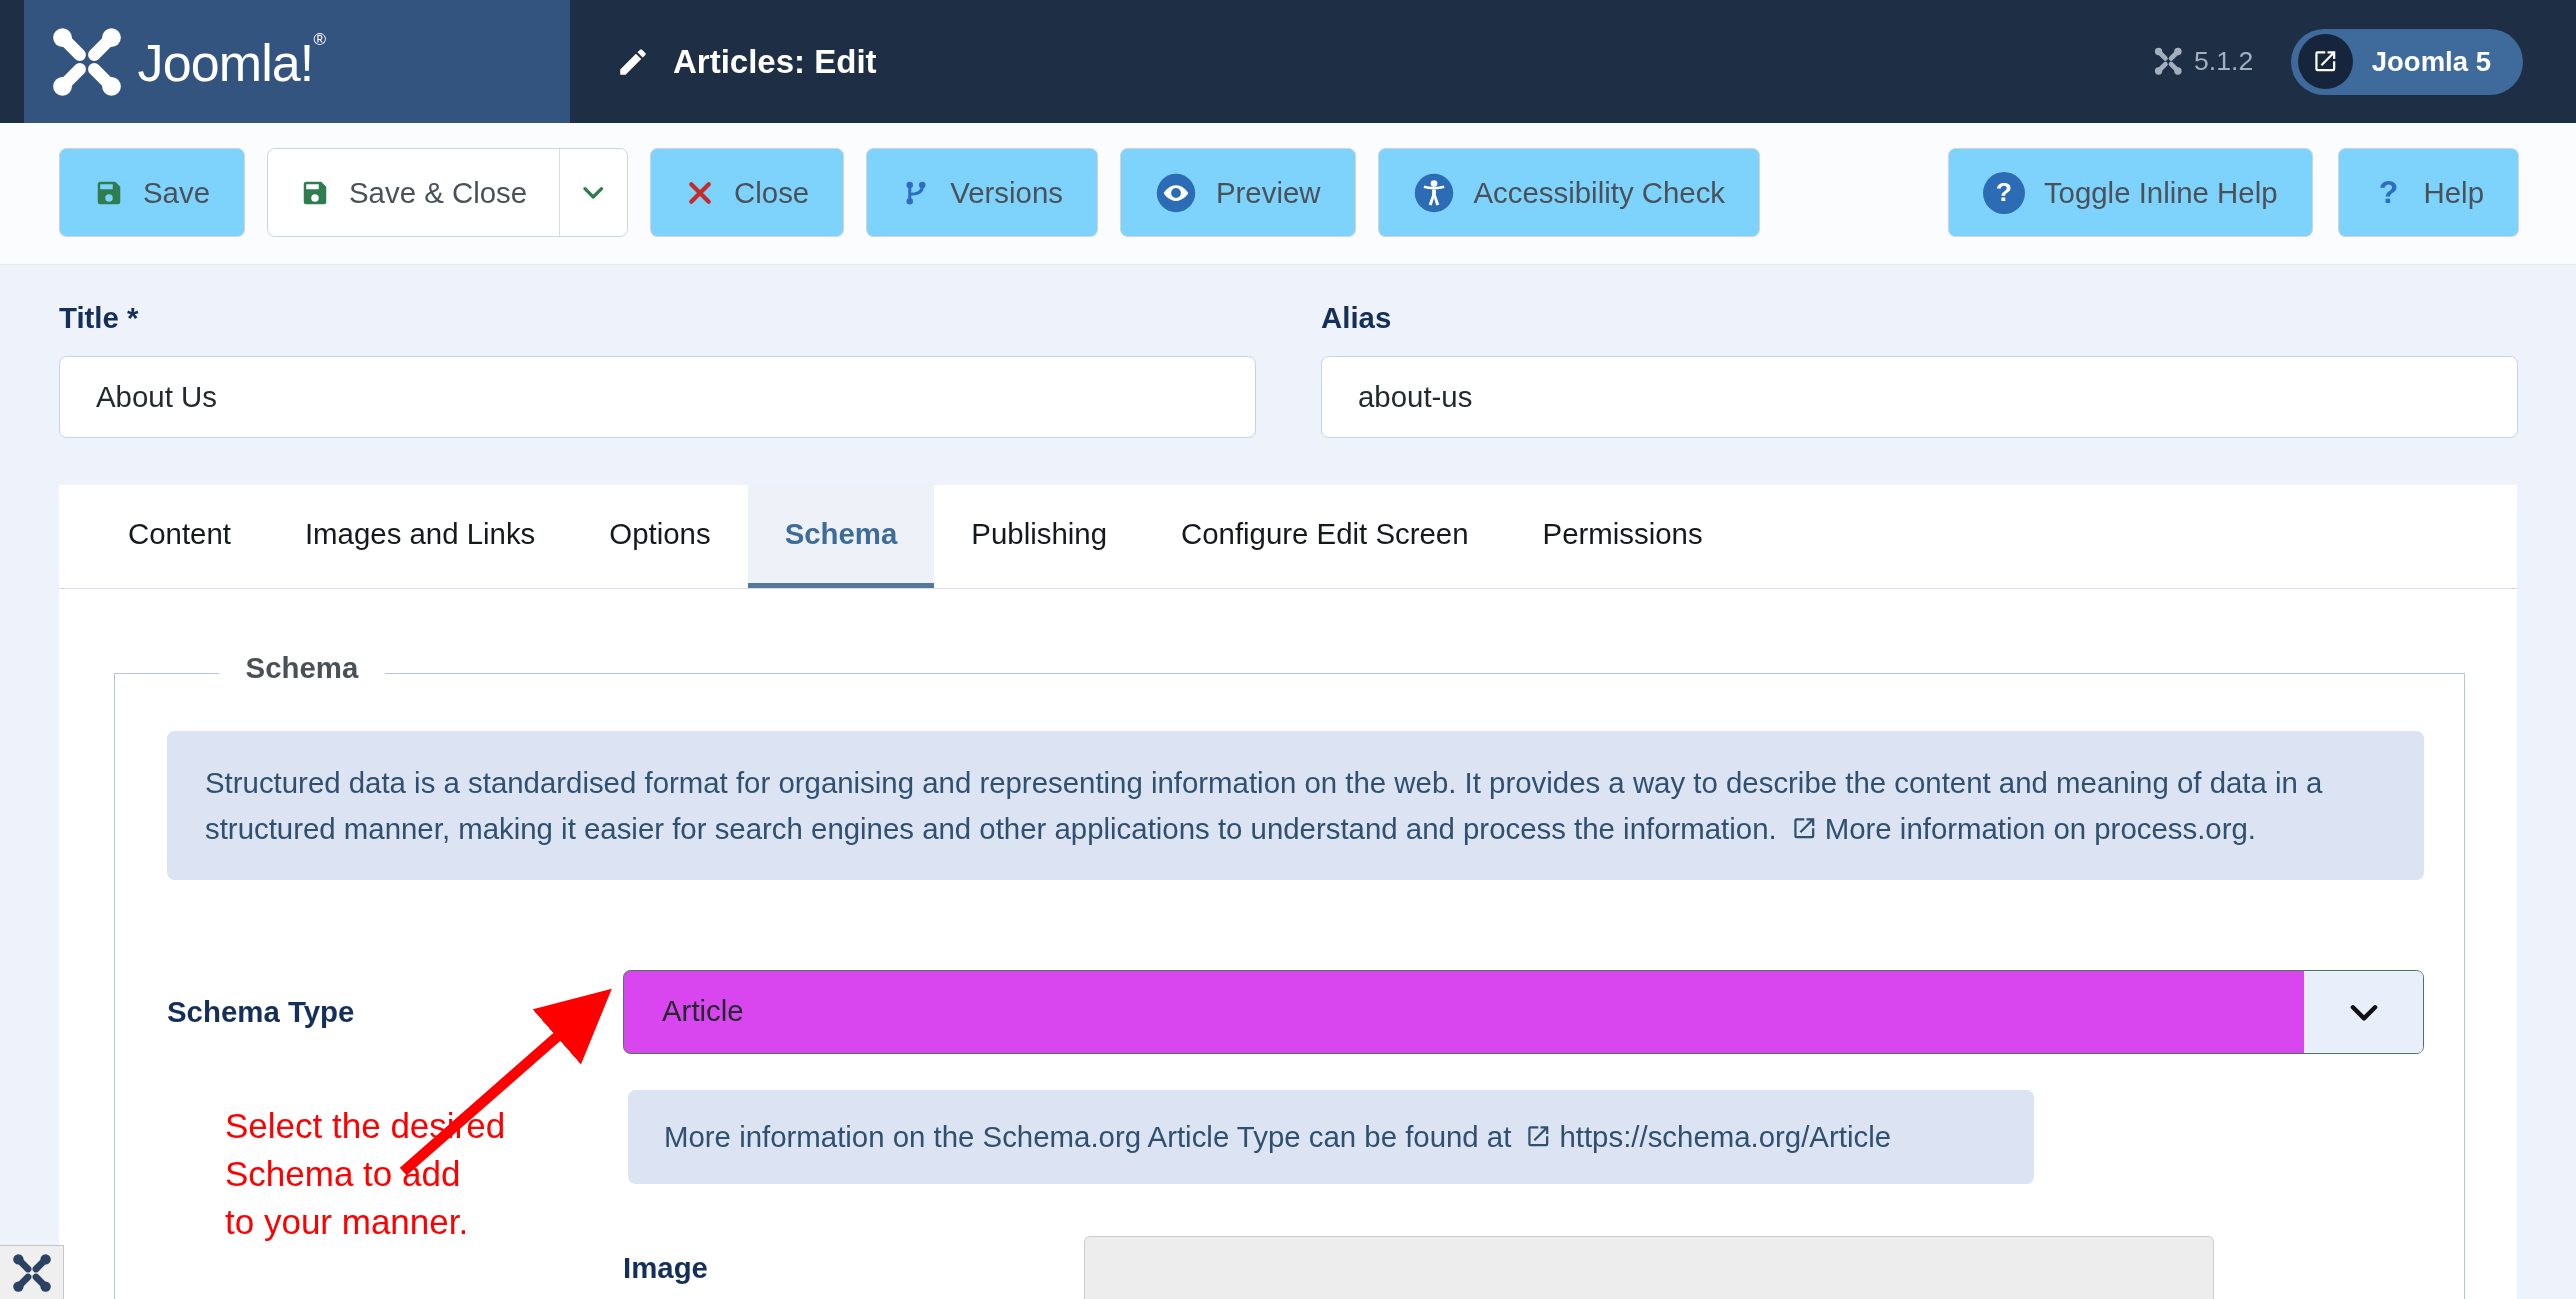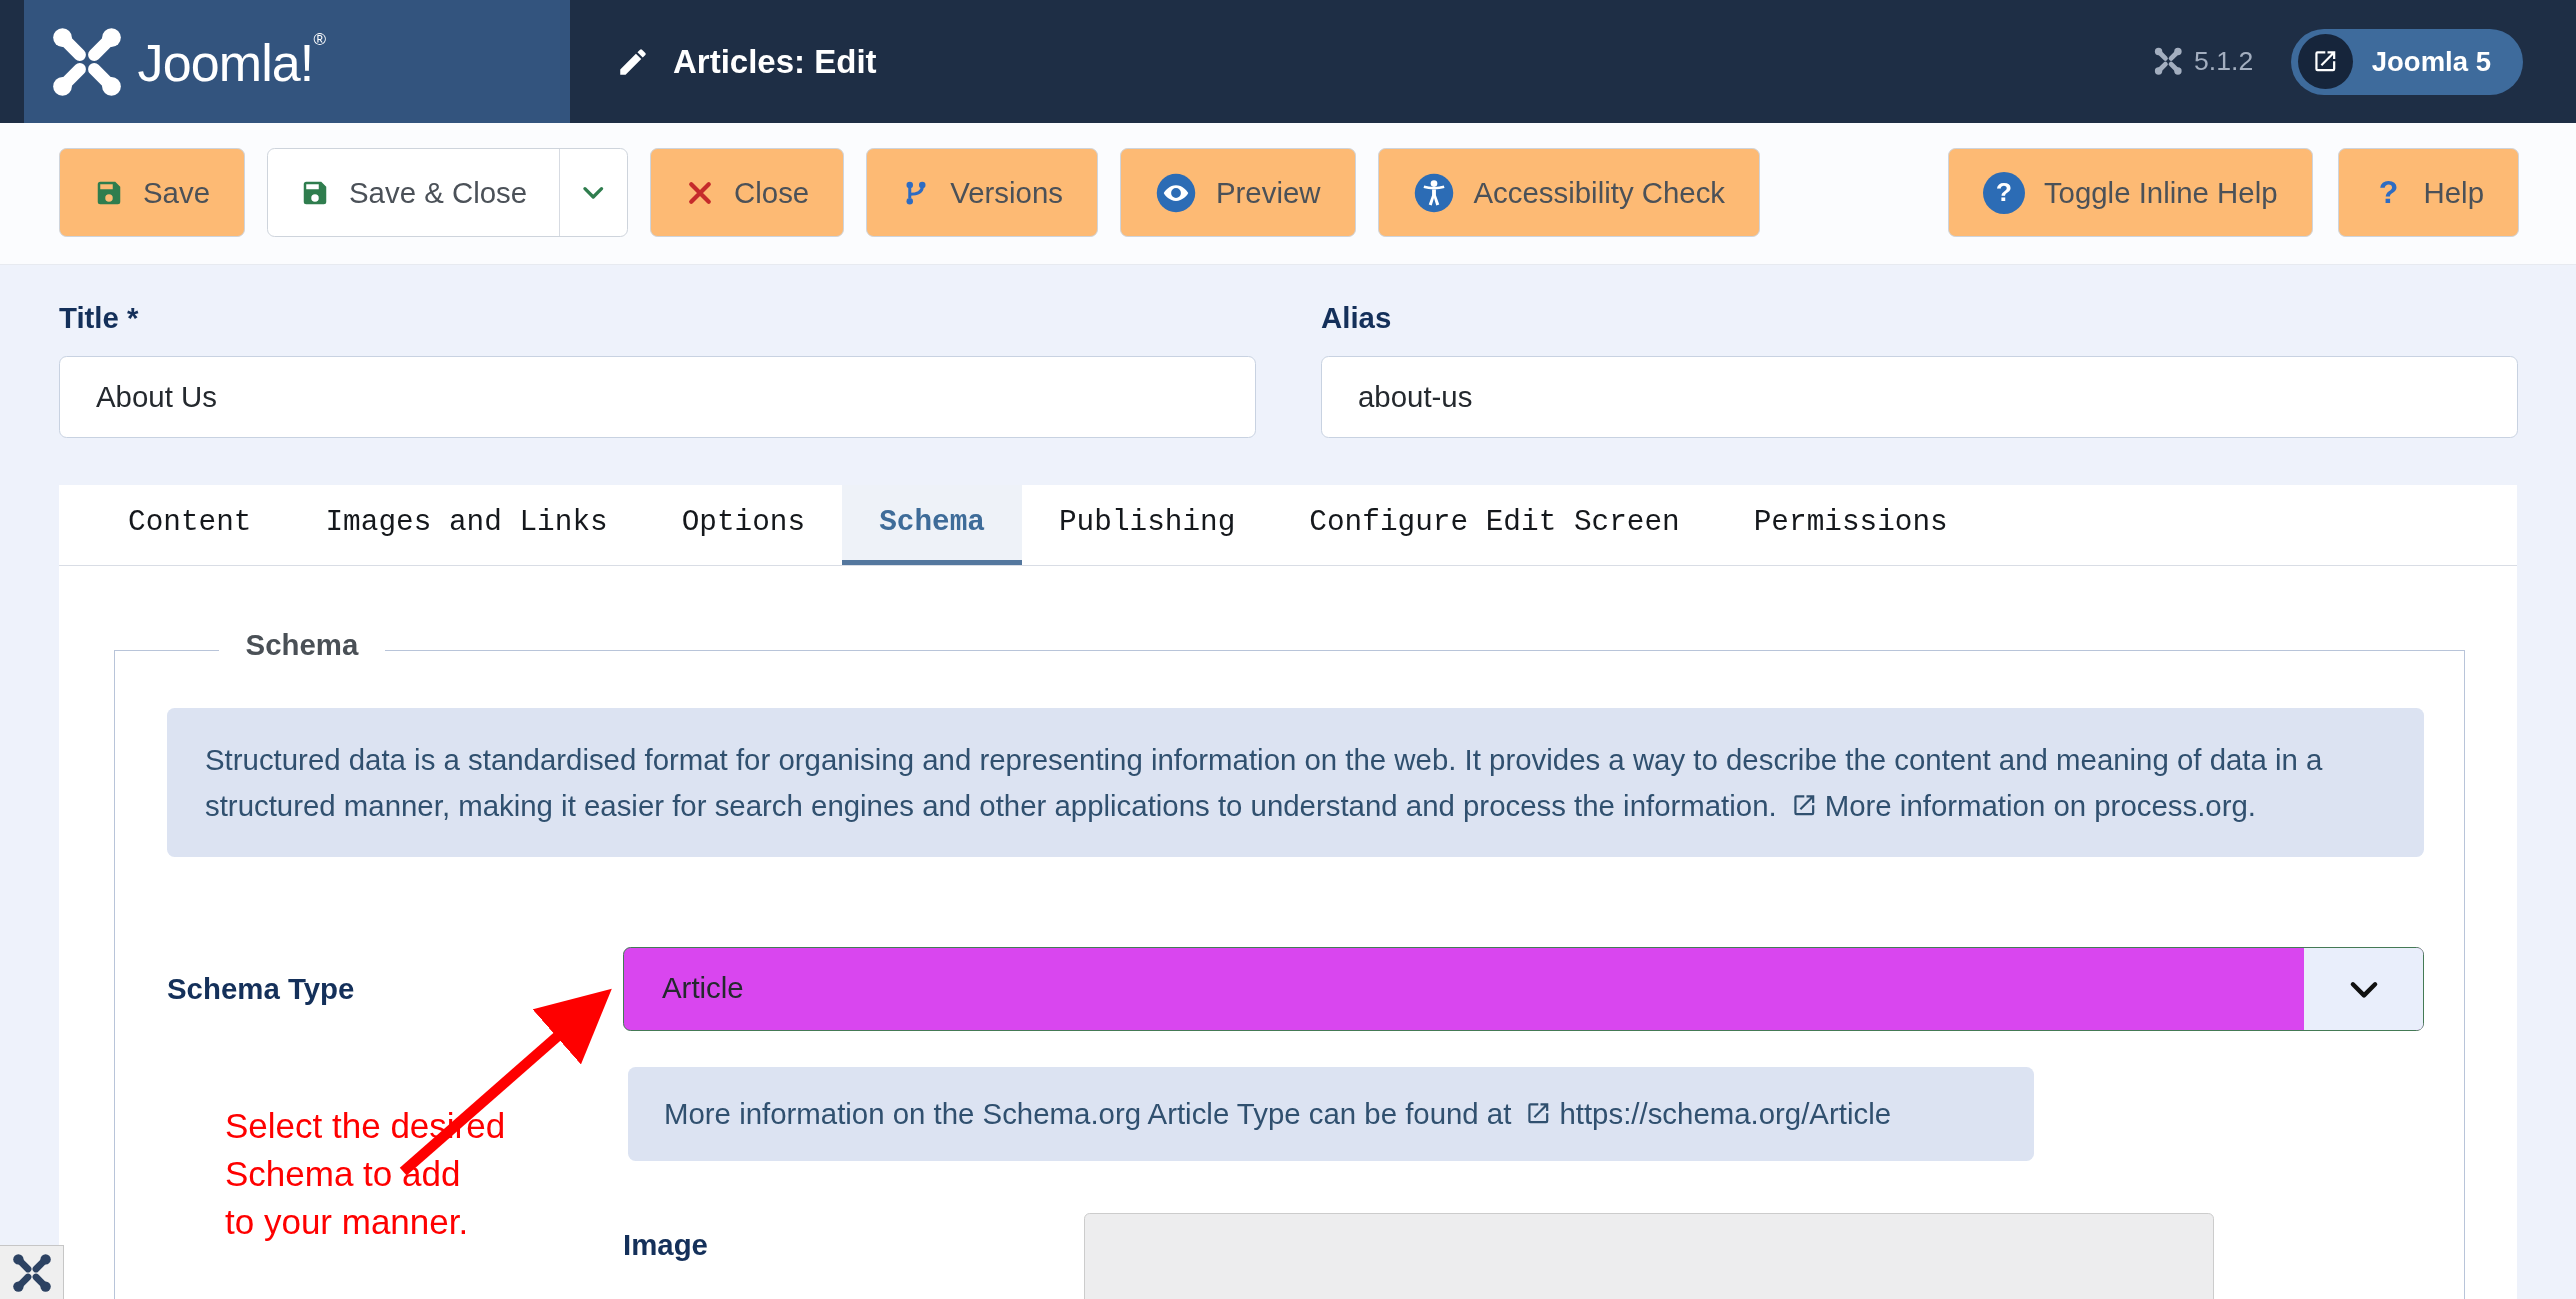--- a/index.html
+++ b/index.html
@@ -21,21 +21,21 @@
   .pencil-icon { width:34px; height:34px; color:#fff; }
   .header-right { margin-left:auto; display:flex; align-items:center; gap:38px; padding-right:53px; }
   .version { display:flex; align-items:center; gap:11.4px; color:#a3aebf; font-size:26.6px; }
   .version .mini-knot { width:28.5px; height:28.5px; color:#a3aebf; }
   .joomla5-pill { display:flex; align-items:center; gap:19px; background:#3e6b9c; border:none; border-radius:38px; height:66px; padding:0 32px 0 6.6px; cursor:pointer; }
   .pill-circle { width:55px; height:55px; border-radius:50%; background:#16253b; display:flex; align-items:center; justify-content:center; }
   .pill-circle svg { width:26.6px; height:26.6px; color:#fff; }
   .joomla5-pill .pill-label { color:#fff; font-size:27.5px; font-weight:700; }
   
   .toolbar { background:#fbfcfe; border-bottom:0.9px solid #e7eaf0; padding:25px 57px 26.6px 59px; display:flex; align-items:center; gap:22px; }
-  .tbtn { display:inline-flex; align-items:center; gap:19px; height:89px; padding:0 34px; background:#fdba74;
+  .tbtn { display:inline-flex; align-items:center; gap:19px; height:89px; padding:0 34px; background:#7dd3fc;
           border:0.9px solid #ced4dc; border-radius:7.6px; font-size:29.4px; color:#4b5158; cursor:pointer;
           font-family:"Liberation Sans", sans-serif; }
   .tbtn svg { width:30px; height:30px; flex:none; }
   .split { display:inline-flex; align-items:stretch; border:0.9px solid #ced4dc; border-radius:7.6px; background:#fff; overflow:hidden; height:89px; }
   .split .main { display:inline-flex; align-items:center; gap:19px; padding:0 32px; font-size:29.4px; color:#4b5158; cursor:pointer; }
   .split .main svg { width:30px; height:30px; }
   .split .caret { display:inline-flex; align-items:center; justify-content:center; width:68px; border-left:0.9px solid #d7dbe2; cursor:pointer; }
   .split .caret svg { width:28.5px; height:28.5px; color:#2f7d4e; }
   .toolbar .right-group { margin-left:auto; display:inline-flex; gap:25px; }
   .icon-green { color:#2f7d4e; }
@@ -44,21 +44,21 @@
   .circ-icon { width:42px !important; height:42px !important; }
   .qmark-circle { width:42px; height:42px; border-radius:50%; background:#2c6cb5; color:#fff; display:inline-flex; align-items:center; justify-content:center; font-size:26.6px; font-weight:700; flex:none; }
   .qmark-plain { color:#2e6cc2; font-size:32px; font-weight:700; width:32px; text-align:center; flex:none; }
   
   .form-row { display:flex; padding:36px 59px 0 59px; gap:65px; }
   .form-col { width:1197px; flex:none; }
   .field-label { font-size:29.4px; font-weight:600; color:#14305a; margin-bottom:21px; }
   .text-input { width:100%; height:82px; border:0.9px solid #c8d2e1; border-radius:7.6px; background:#fff; font-size:29.4px; color:#24292e; padding:0 36px; font-family:"Liberation Sans", sans-serif; }
   
   .panel { position:absolute; left:59px; top:485px; width:2458px; height:814px; background:#ffffff; }
-  .tabbar { display:flex; align-items:stretch; height:81px; border-bottom:0.9px solid #d9dde5; padding-left:32px;font-family:Liberation Mono, monospace; }
+  .tabbar { display:flex; align-items:stretch; height:104px; border-bottom:0.9px solid #d9dde5; padding-left:32px; }
   .tab { display:flex; align-items:center; padding:0 37px; font-size:29.4px; color:#15181c; cursor:pointer; border-bottom:5.7px solid transparent; }
   .tab.active { color:#3e6c99; font-weight:700; background:#eef2f8; border-bottom-color:#54779e; }
   
   .schema-fieldset { margin:84px 52px 0 55px; border:0.9px solid #b8c4d9; border-bottom:none; padding:0 40px 0 52px; height:1330px; position:relative; }
   .schema-legend { position:absolute; top:-23px; left:104px; background:#fff; padding:0 26.6px; font-size:29.4px; font-weight:700; color:#4a5056; }
   .alert-info { margin-top:57px; background:#dce3f2; border-radius:7.6px; padding:28.5px 38px; font-size:29.4px; line-height:46px; color:#30506f; }
   .alert-info a { color:#30506f; text-decoration:none; }
   .ext-icon { width:26.6px; height:26.6px; vertical-align:-2.8px; margin:0 7.6px 0 5.7px; color:#30506f; }
   .field-row { display:flex; margin-top:90px; }
   .label-col { width:456px; flex:none; font-size:29.4px; font-weight:600; color:#14305a; padding-top:25px; }

